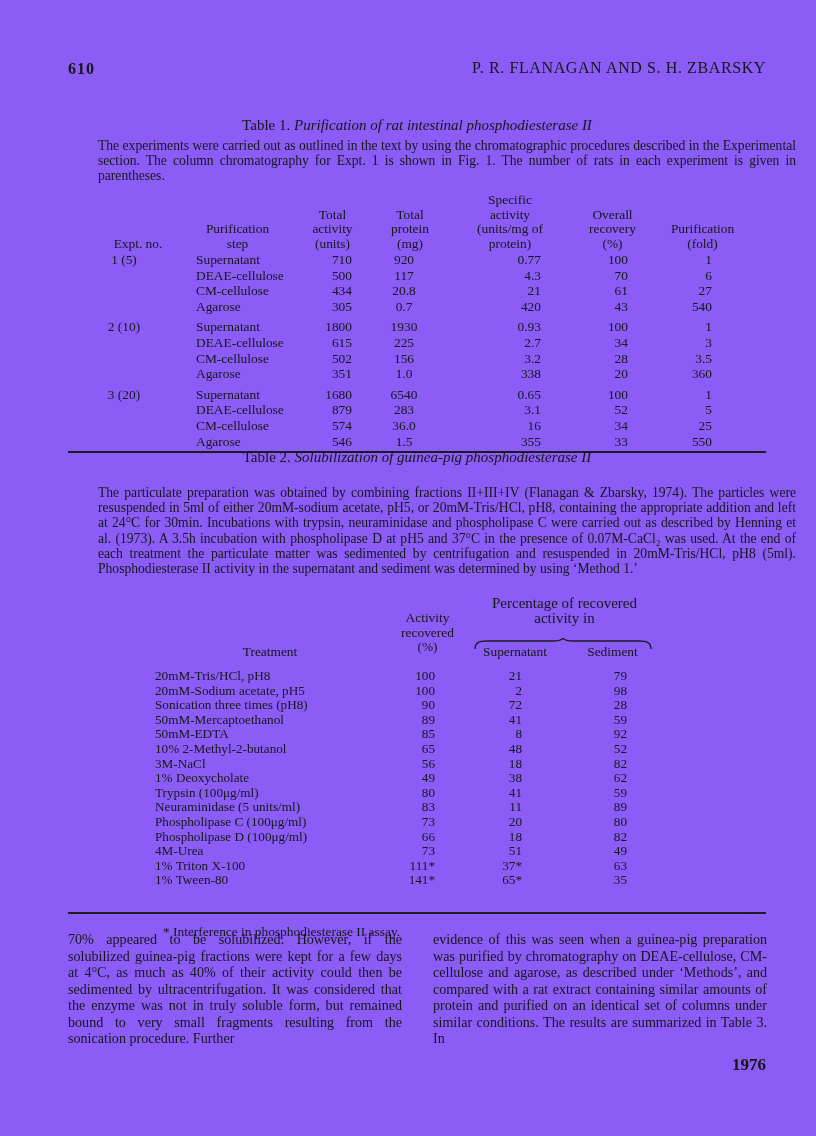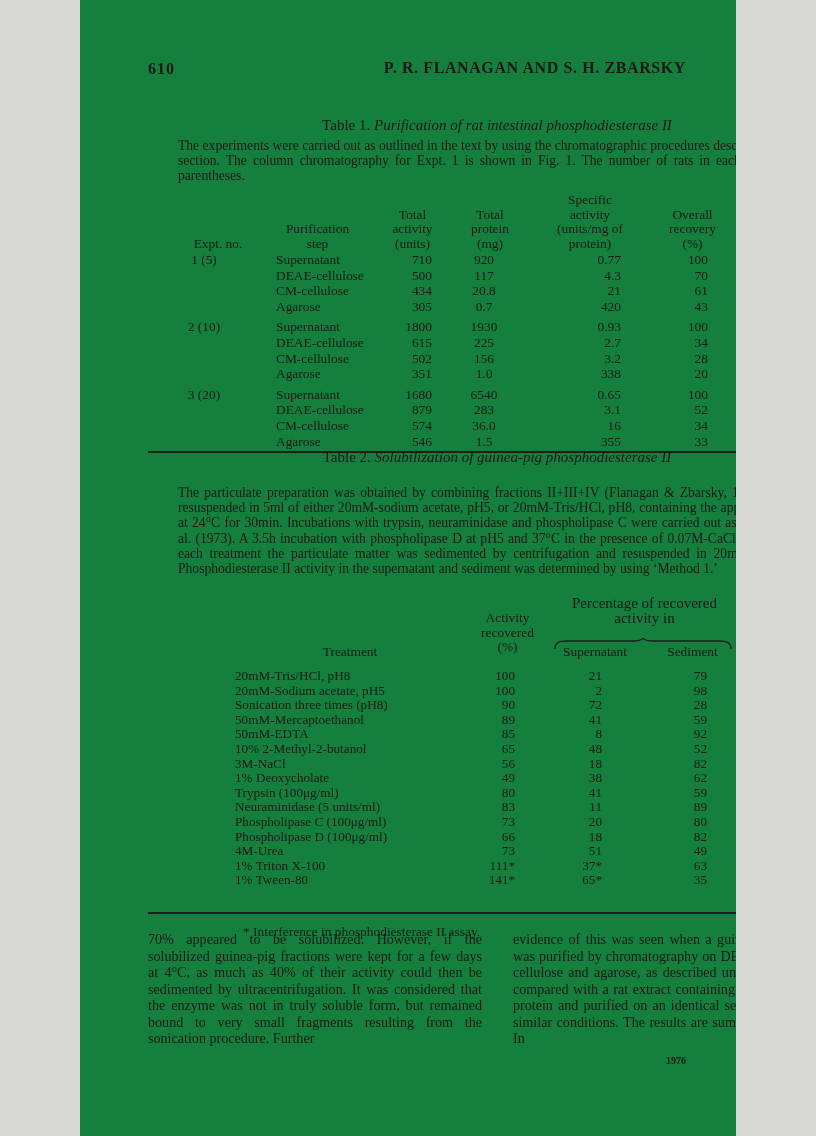--- a/index.html
+++ b/index.html
@@ -1,24 +1,24 @@
 <!DOCTYPE html>
 <html><head>
 <meta charset="utf-8">
 <style>
   html,body{margin:0;padding:0;background:#d8d8d4;}
   .page{
-    position:relative;width:656px;height:1136px;margin:0 auto;
-    background:#15803d;color:#171717;overflow:hidden;
+    position:relative;width:816px;height:1136px;margin:0 auto;
+    background:#8b5cf6;color:#171717;overflow:hidden;
     font-family:"Liberation Serif", serif;
   }
   .abs{position:absolute;}
   
   .pagenum{left:68px;top:60px;font-size:16px;font-weight:bold;letter-spacing:1px;}
-  .runhead{right:50px;top:59px;font-size:16px;font-weight:bold;letter-spacing:0.6px;}
+  .runhead{right:50px;top:59px;font-size:16px;font-weight:normal;letter-spacing:0.6px;}
   
   .ttl{left:68px;width:698px;text-align:center;font-size:15px;}
   .ttl .it{font-style:italic;}
   .cap{left:68px;width:698px;font-size:13.6px;line-height:15.2px;text-align:justify;margin-left:30px;}
   
   .t1grid{display:grid;grid-template-columns:112px 115px 75px 80px 120px 85px 95px;}
   .t1head{left:68px;top:193px;width:682px;align-items:end;
           font-size:13.4px;line-height:14.6px;text-align:center;}
   .t1head .hc:first-child{padding-left:28px;}
   .t1body{left:68px;top:252px;width:682px;font-size:13.4px;}
@@ -45,21 +45,21 @@
   .t2row{display:grid;grid-template-columns:230px 85px 90px 105px;height:14.6px;align-items:baseline;}
   .d0{text-align:left;}
   .d1{text-align:right;padding-right:35px;}
   .d2{text-align:right;padding-right:38px;}
   .d3{text-align:right;padding-right:38px;}
   .footnote{left:163px;top:888px;font-size:13.4px;margin-top:36px;}
   
   .bodycol{top:931px;width:334px;font-size:14.1px;line-height:16.5px;text-align:justify;}
   .colL{left:68px;}
   .colR{left:433px;}
-  .year{right:50px;top:1055px;font-size:10px;font-weight:bold;}
+  .year{right:50px;top:1055px;font-size:17px;font-weight:bold;}
 </style>
 </head>
 <body>
 
 <div class="page">
 
   <div class="abs pagenum">610</div>
   <div class="abs runhead">P. R. FLANAGAN AND S. H. ZBARSKY</div>
 
   <div class="abs ttl" style="top:117px;">

